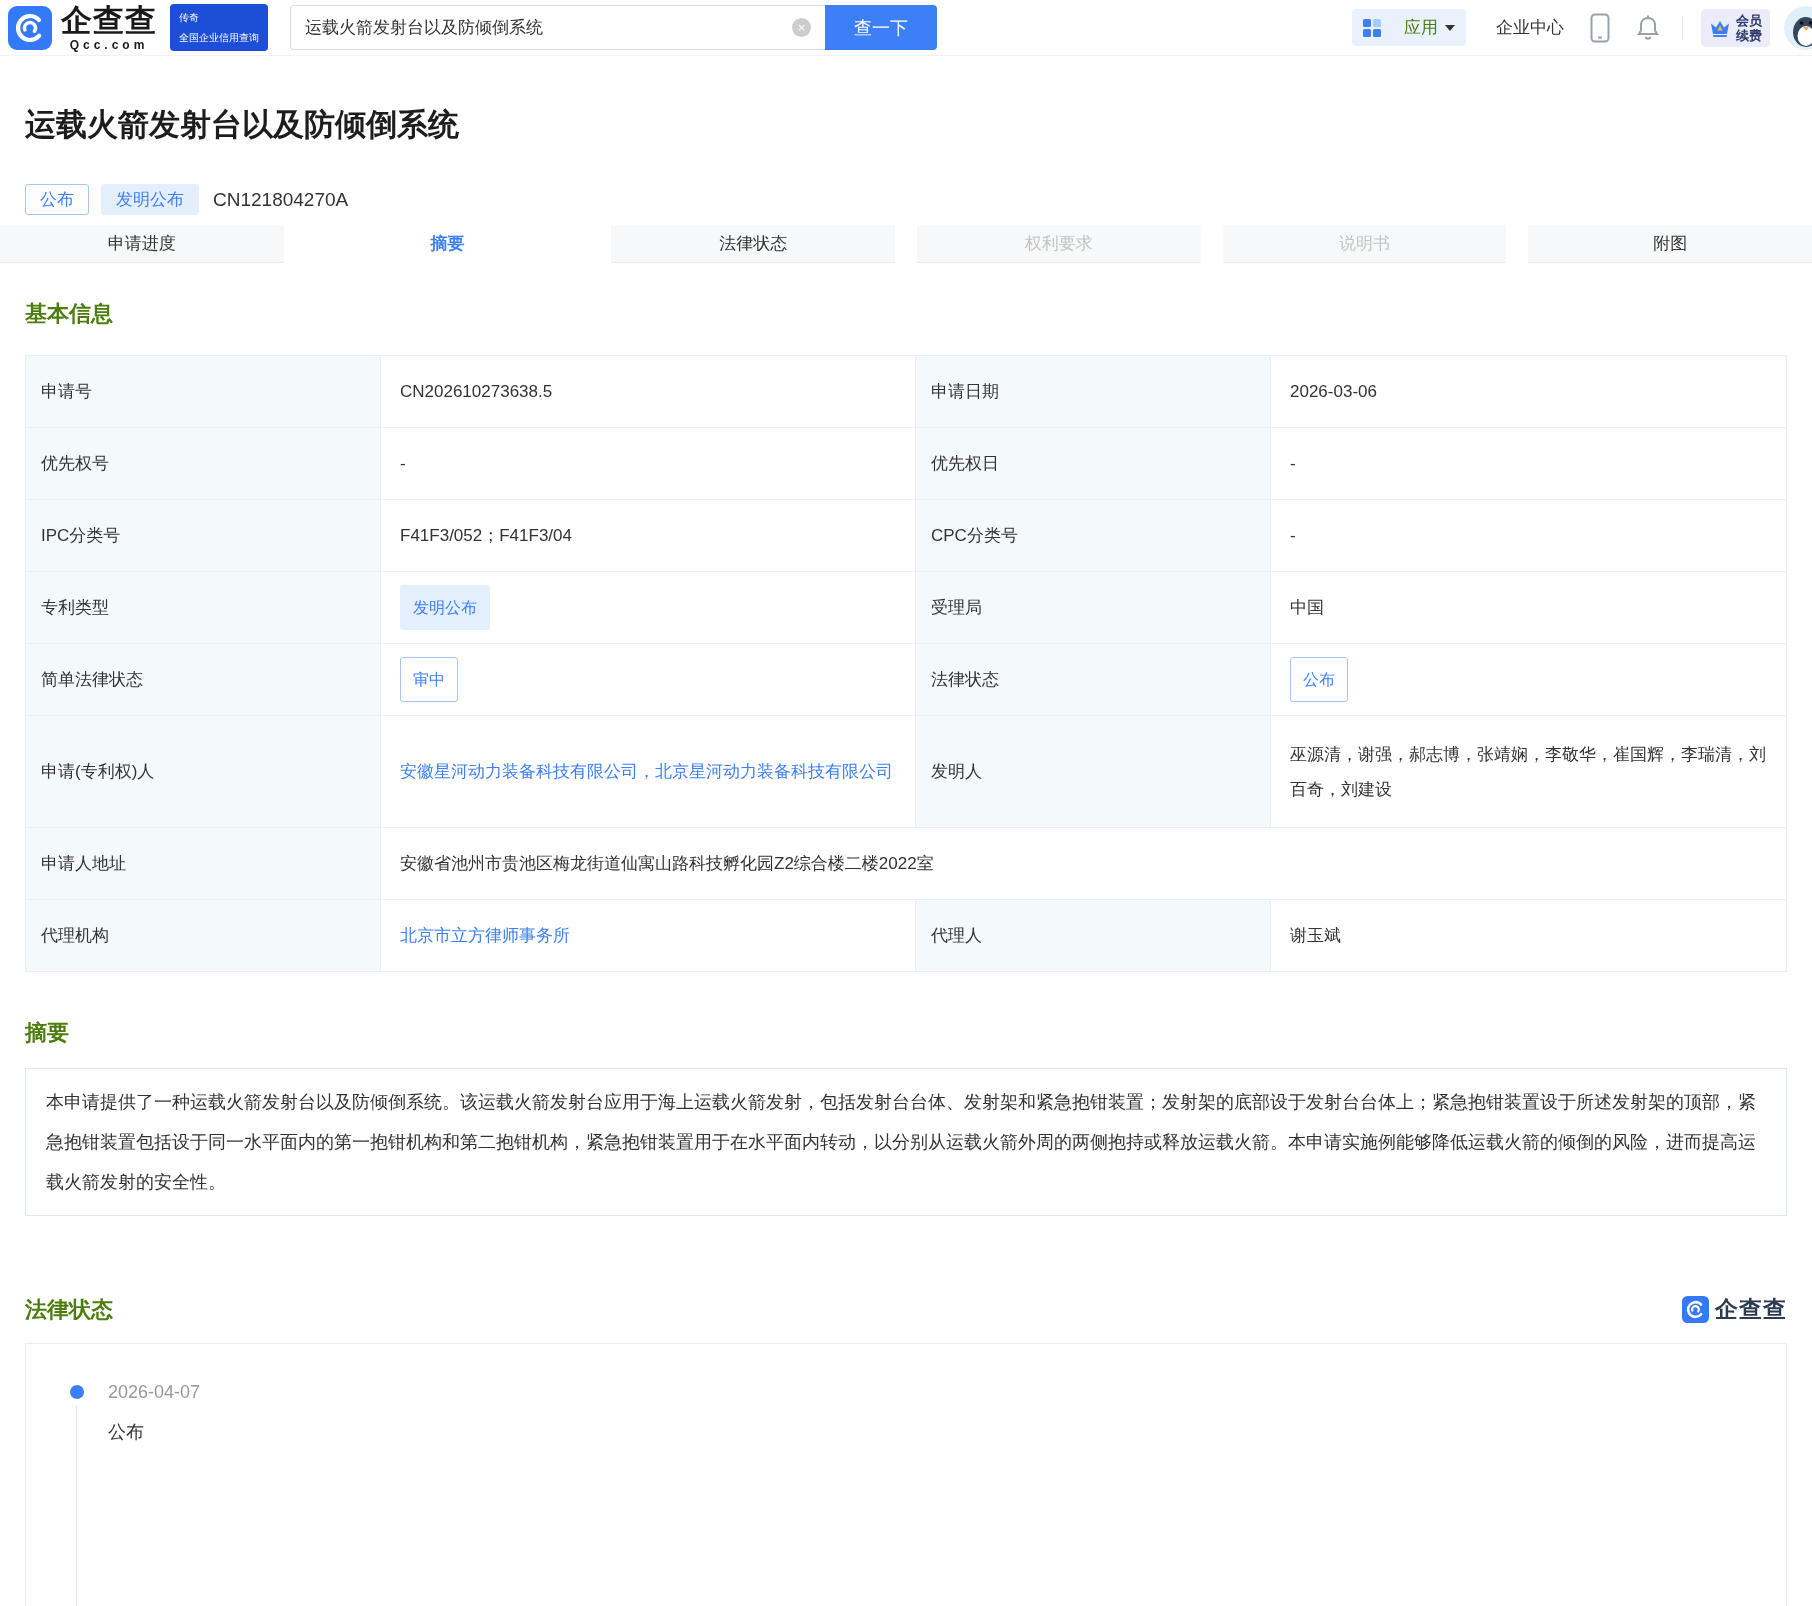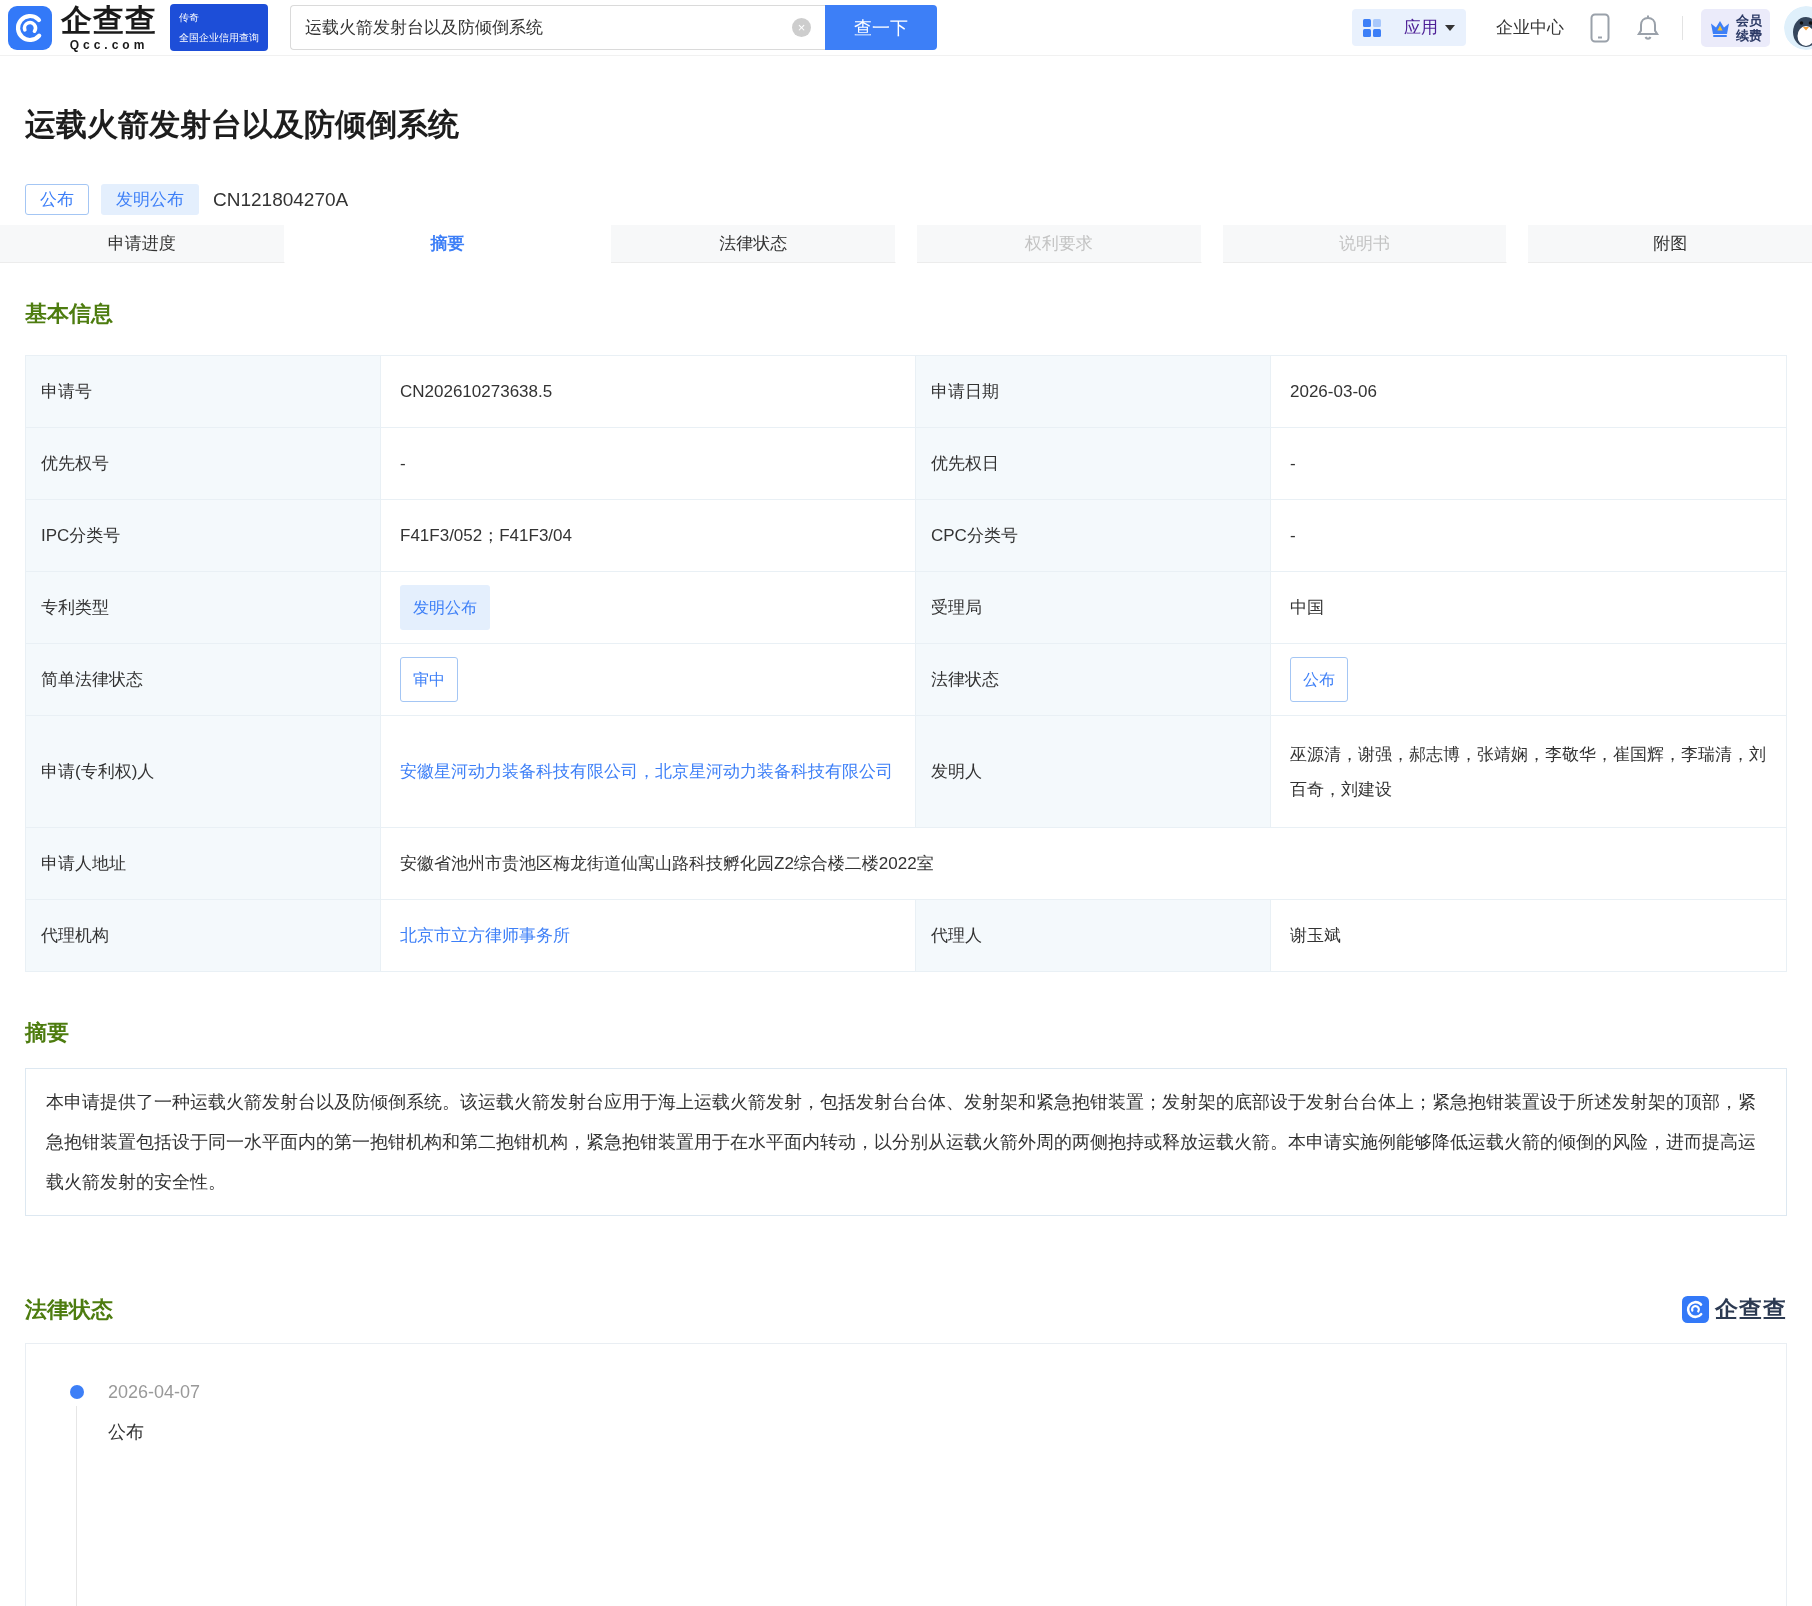--- a/index.html
+++ b/index.html
@@ -23,21 +23,21 @@
     font-size:17px; color:#333; background:#fff; }
   .search-text { flex:1; white-space:nowrap; overflow:hidden; }
   .clear { width:19px; height:19px; border-radius:50%; background:#cdcdcd; color:#fff;
     font-size:13px; line-height:19px; text-align:center; cursor:pointer; flex:none; }
   .search-btn { width:112px; height:45px; background:#3d7ff7; color:#fff; font-size:18px;
     border:none; border-radius:0 4px 4px 0; cursor:pointer;
     font-family:"Liberation Sans","DejaVu Sans",sans-serif; }
   .hright { margin-left:auto; display:flex; align-items:center; }
   .apps { background:#e9f1fd; border-radius:4px; padding:7px 11px; display:flex;
     align-items:center; gap:7px; cursor:pointer; }
-  .apps-label { font-size:17px; color:#4c1d95;margin-left:16px; }
+  .apps-label { font-size:17px; color:#4d7c0f;margin-left:16px; }
   .caret { width:0; height:0; border-left:5px solid transparent; border-right:5px solid transparent;
     border-top:6px solid #333; display:inline-block; }
   .ent { font-size:17px; color:#333; margin-left:30px; cursor:pointer; white-space:nowrap; }
   .icon-btn { margin-left:26px; display:inline-flex; align-items:center; cursor:pointer; }
   .divider { width:1px; height:24px; background:#e3e3e3; margin:0 18px 0 22px; }
   .member { background:#ebebfa; border-radius:5px; padding:4px 8px; display:flex;
     align-items:center; gap:5px; cursor:pointer; }
   .member-text { display:flex; flex-direction:column; font-size:13px; font-weight:bold;
     color:#2c3a66; line-height:15px; }
   .avatar { width:44px; height:44px; border-radius:50%; overflow:hidden; flex:none;

